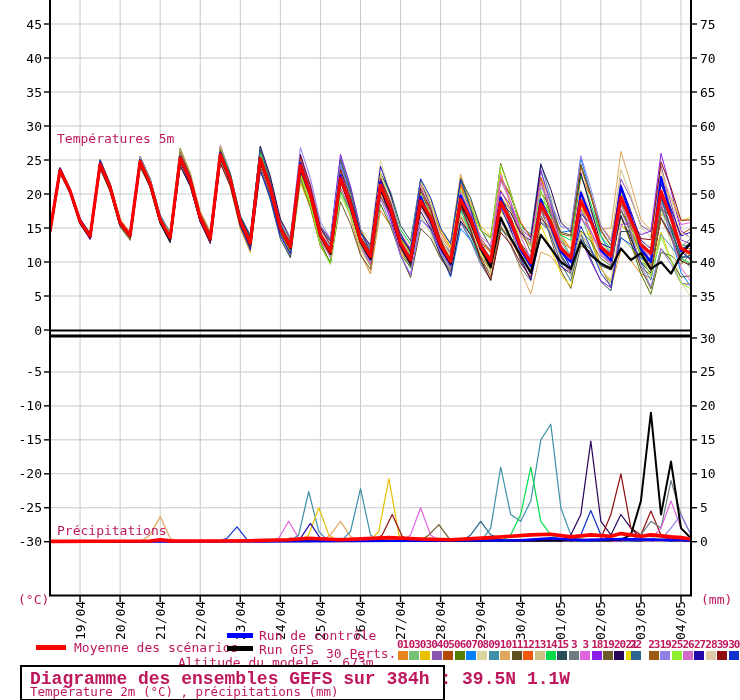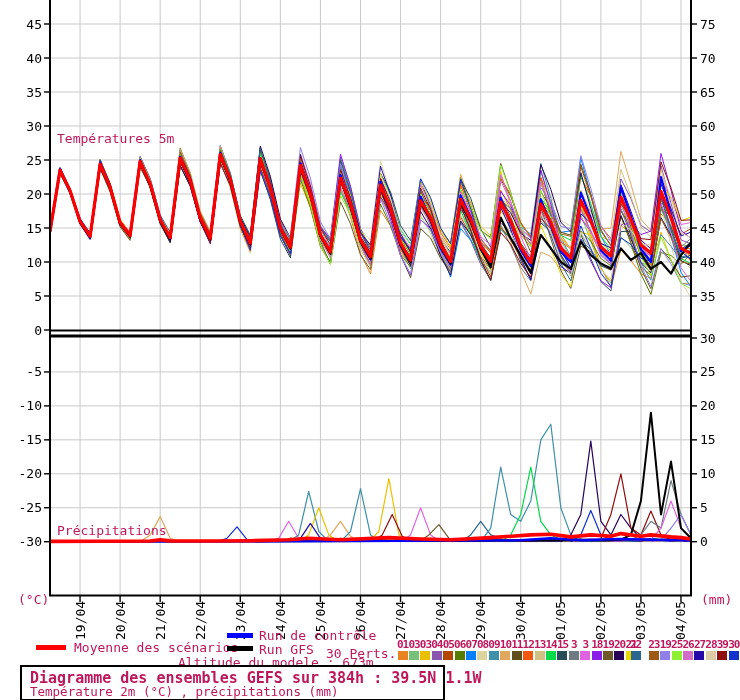--- a/index.html
+++ b/index.html
@@ -8,21 +8,21 @@
   #chart-svg{position:absolute;left:0;top:0;}
   .overlay{position:absolute;font-size:13px;line-height:13px;white-space:pre;}
   .panel-label{font-size:13px;}
   .legend-swatch{position:absolute;}
   .legend-label{position:absolute;font-size:13px;white-space:pre;}
   .perts-strip{position:absolute;left:397px;top:640px;width:343px;height:22px;}
   .pert-col{position:absolute;width:11px;text-align:center;}
   .pert-num{font-size:11px;font-weight:bold;letter-spacing:-1px;line-height:9px;}
   .pert-sq{width:10px;height:9px;margin:2px auto 0 auto;}
   .footer-box{position:absolute;left:20px;top:665px;width:421px;height:32px;border:2px solid #000;}
-  .fb-line1{position:absolute;left:8px;top:2px;font-size:15px;font-weight:bold;white-space:pre;}
+  .fb-line1{position:absolute;left:8px;top:2px;font-size:18px;font-weight:bold;white-space:pre;font-family:Liberation Mono, monospace;}
   .fb-line2{position:absolute;left:8px;top:17px;font-size:12.5px;white-space:pre;}
   .run-text{position:absolute;left:452px;top:667px;font-size:12.5px;white-space:pre;}
   .copyright{position:absolute;left:452px;top:685px;font-size:13px;font-weight:bold;white-space:pre;}
 </style>
 </head>
 <body>
 
 <div id="app">
 
   <svg id="chart-svg" width="740" height="648">

